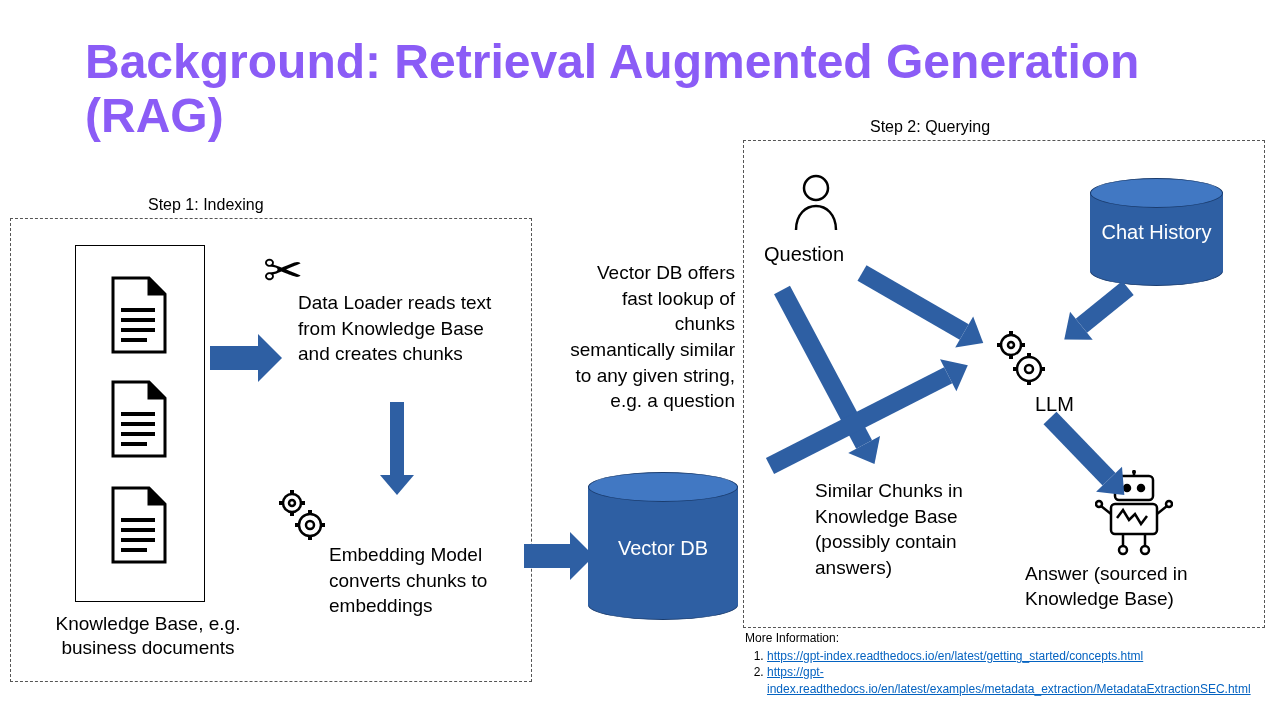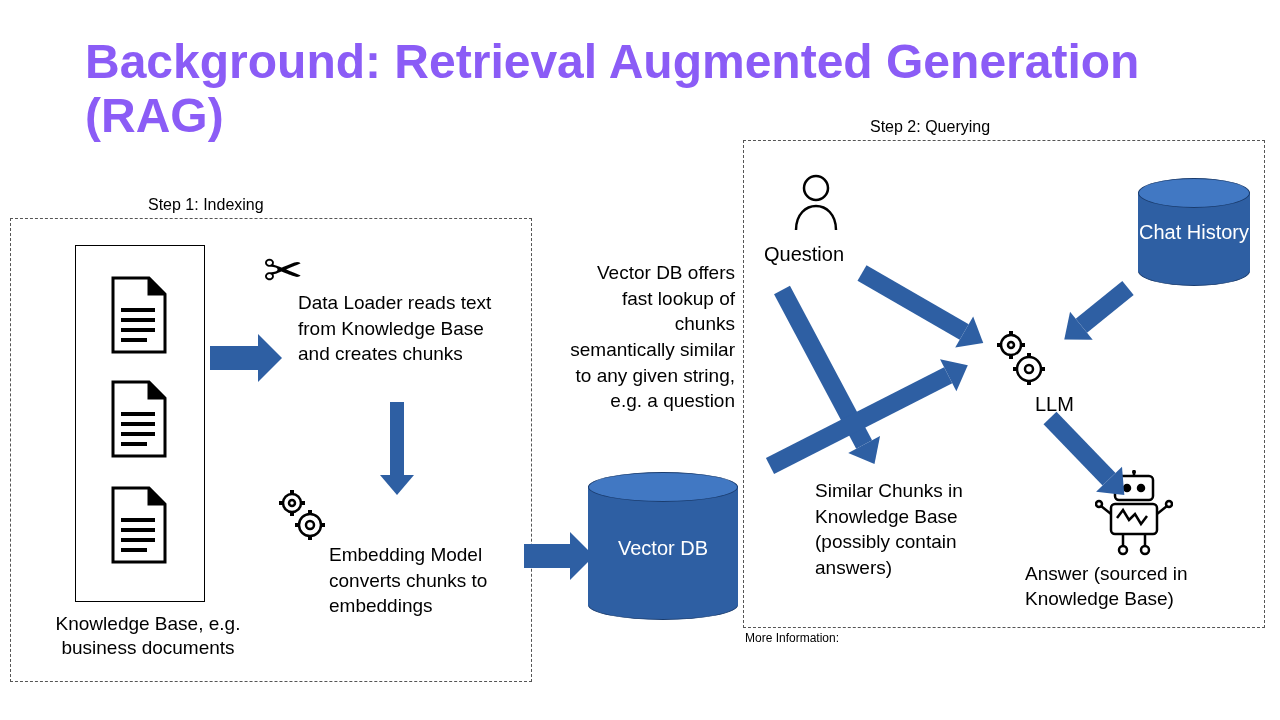--- a/index.html
+++ b/index.html
@@ -130,21 +130,21 @@
     <div class="top"></div>
   <div class="txt">Vector DB</div>
 </div>
 
 <svg class="user-icon" viewBox="0 0 52 60">
     <circle cx="26" cy="16" r="12" fill="none" stroke="#000" stroke-width="2.5"></circle>
     <path d="M6 58c0-16 10-24 20-24s20 8 20 24" fill="none" stroke="#000" stroke-width="2.5"></path>
   </svg>
 <div class="question-label">Question</div>
 
-<div class="cyl" style="left:1138px;top:178px;width:112px;height:108px">
+<div class="cyl" style="left:1090px;top:178px;width:133px;height:108px">
   <div class="bot"></div>
     <div class="body"></div>
     <div class="top"></div>
   <div class="txt" style="top:48%">Chat History</div>
 </div>
 
 <svg class="gears2" viewBox="0 0 66 66">
   <g fill="none" stroke="#000" stroke-width="2.5">
     <circle cx="26" cy="20" r="10"></circle>
       <circle cx="26" cy="20" r="3"></circle>
@@ -203,13 +203,17 @@
     <div class="shaft" style="width:200px"></div>
     <div class="head" style="left:200px"></div>
   </div>
 <div class="diag" style="left:1050px;top:418px;transform:rotate(46deg)">
     <div class="shaft" style="width:85px"></div>
     <div class="head" style="left:85px"></div>
   </div>
 
 <div class="more-info">
   <span>More Information:</span>
+  <ol>
+    <li><a href="#">https://gpt-index.readthedocs.io/en/latest/getting_started/concepts.html</a></li>
+    <li><a href="#">https://gpt-index.readthedocs.io/en/latest/examples/metadata_extraction/MetadataExtractionSEC.html</a></li>
+  </ol>
 </div>
 
 </body></html>

